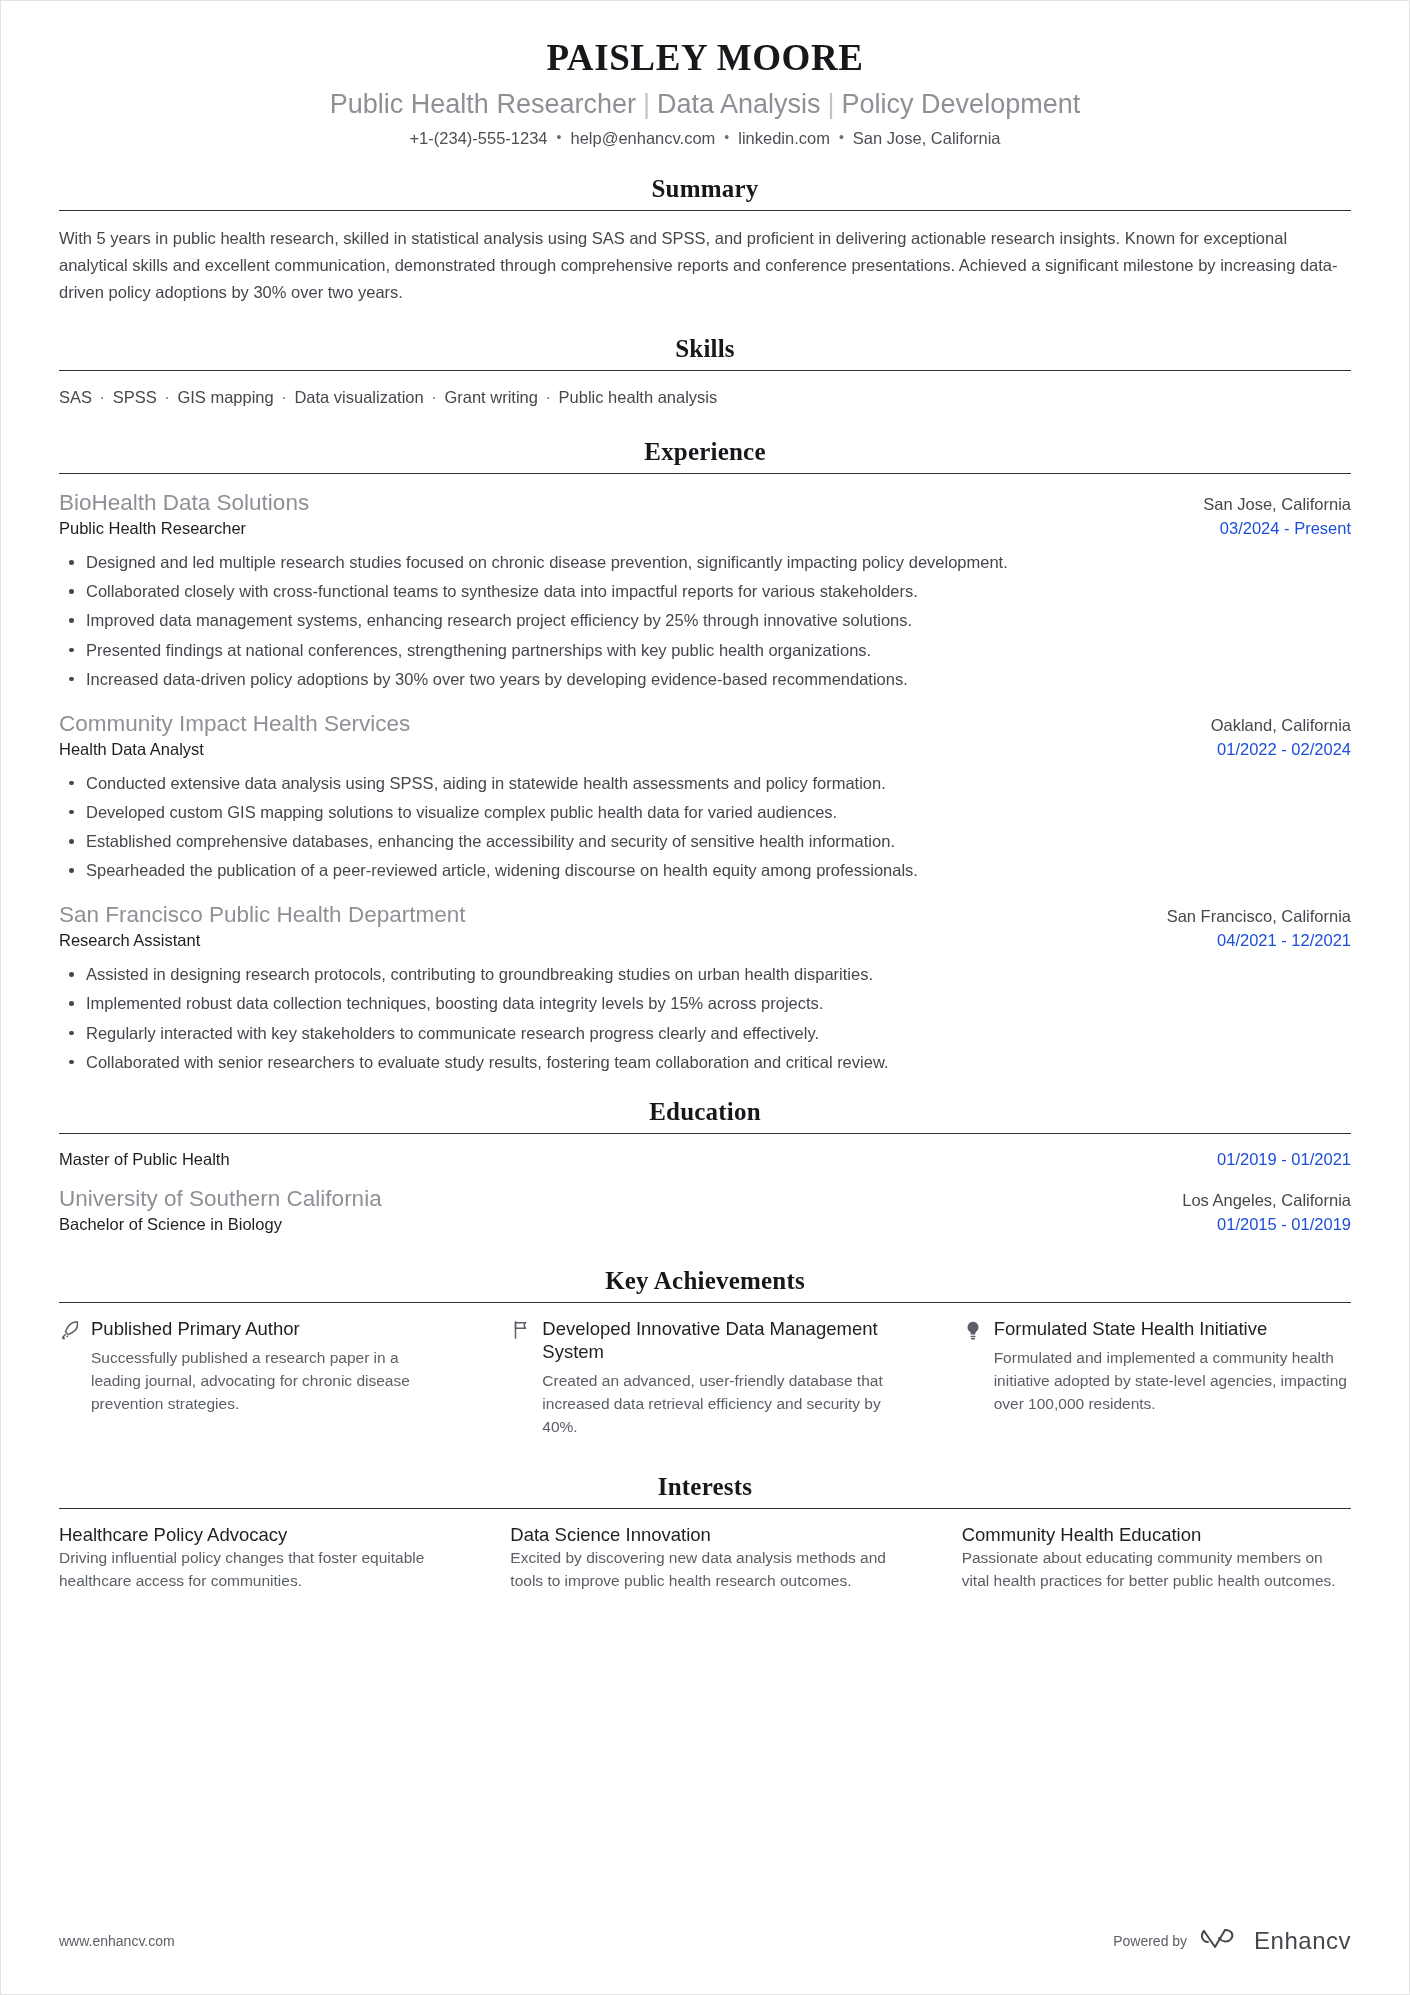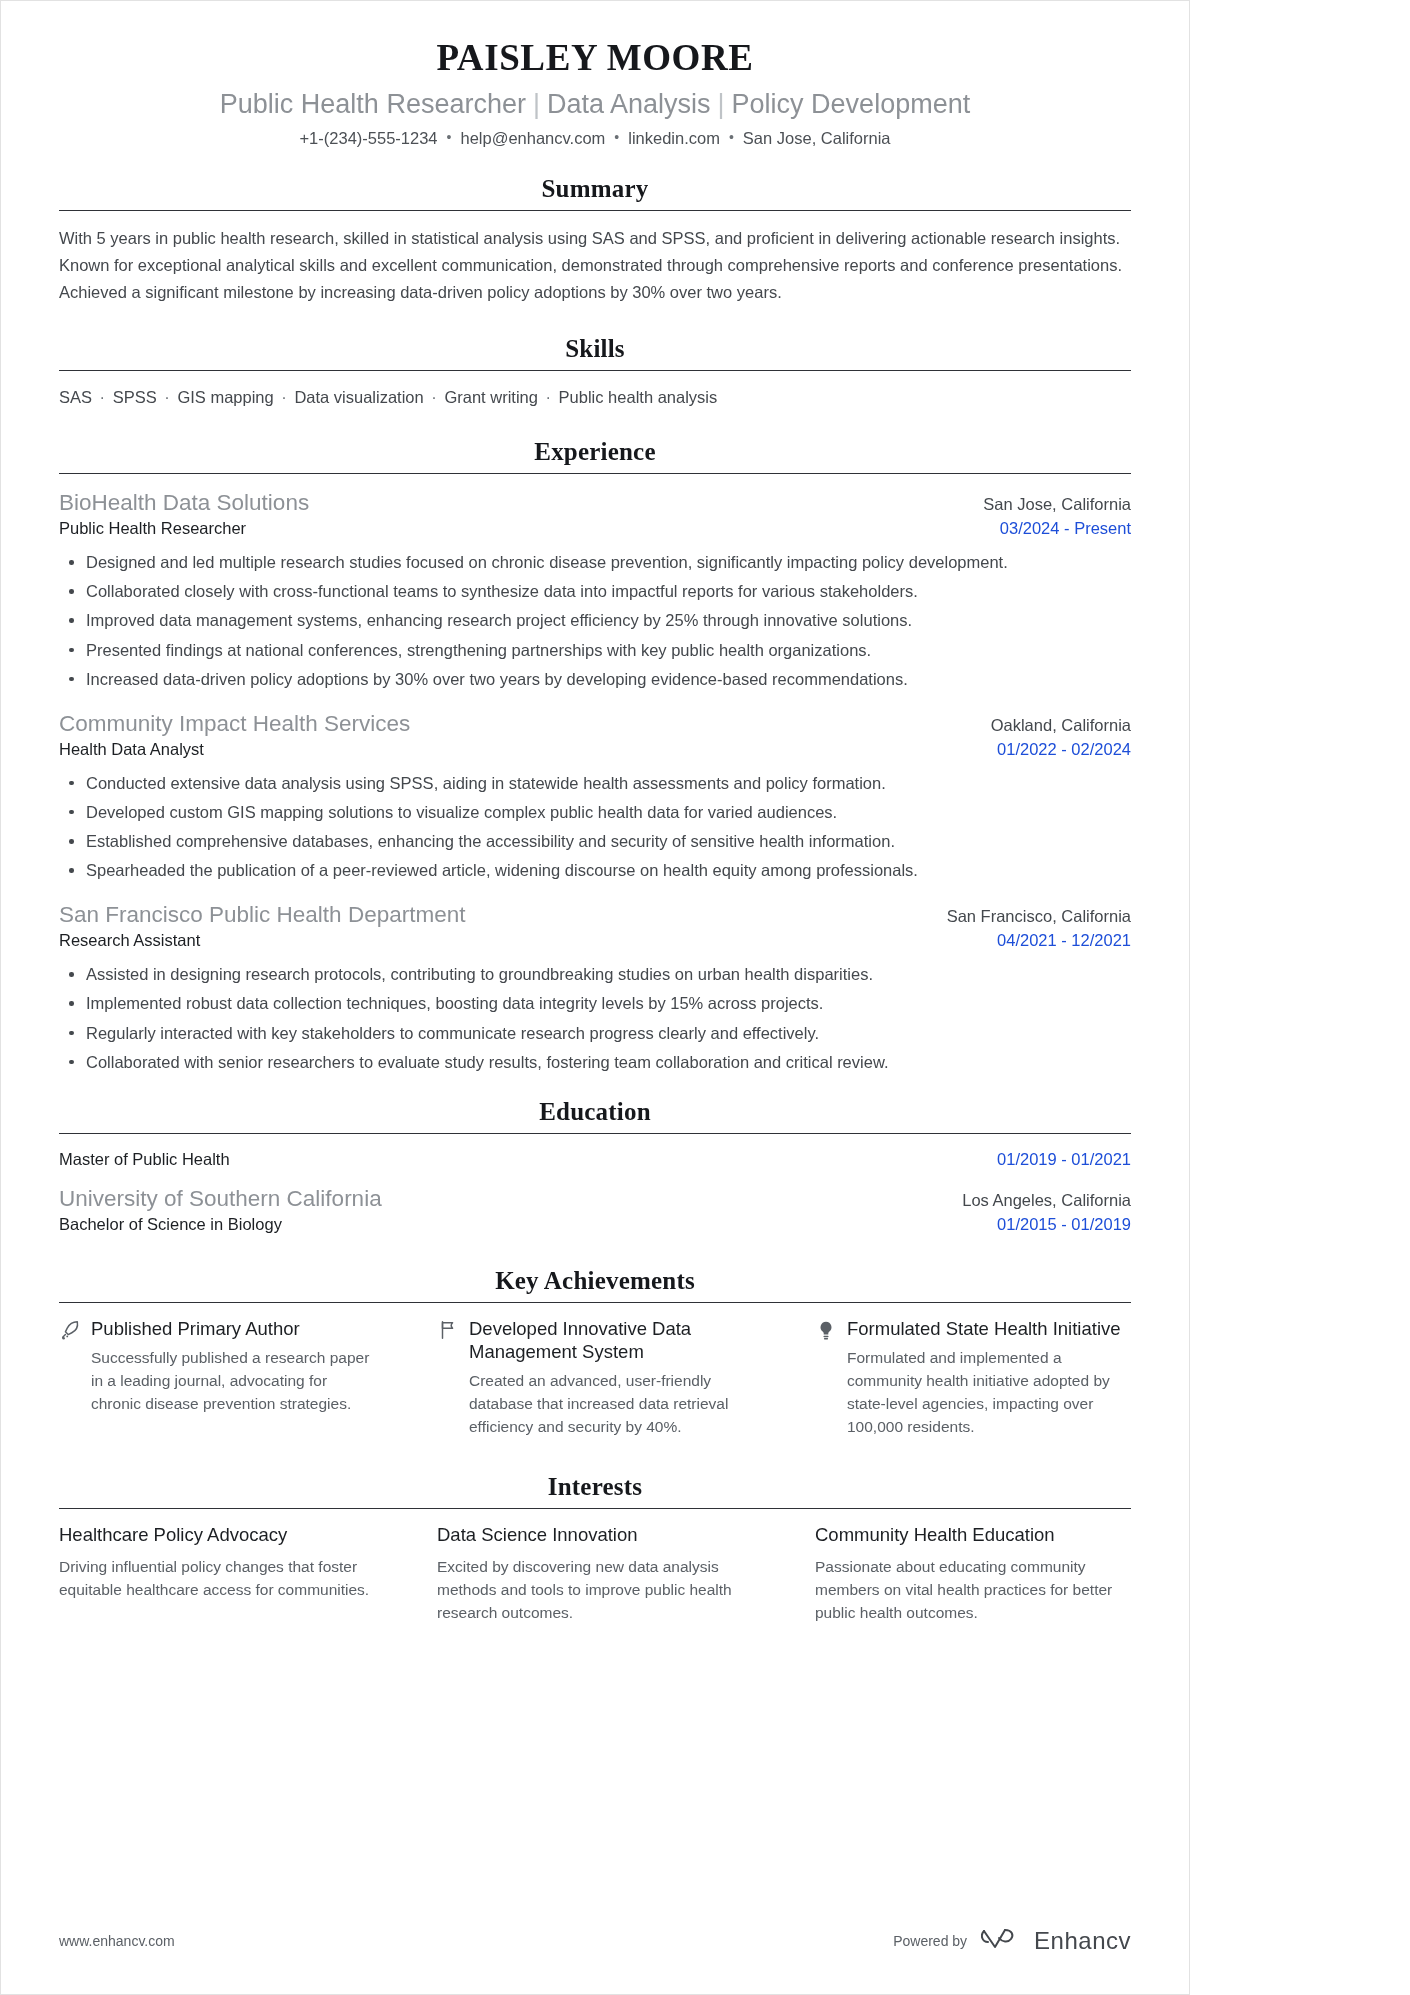--- a/index.html
+++ b/index.html
@@ -7,21 +7,21 @@
     padding: 0;
     background: #ffffff;
   }
   body {
     font-family: "Liberation Sans", sans-serif;
     color: #3a3a3a;
     -webkit-font-smoothing: antialiased;
   }
   .page {
     position: relative;
-    width: 1190px;
+    width: 1410px;
     min-height: 1995px;
     background: #ffffff;
     box-sizing: border-box;
     padding: 38px 58px 0 58px;
     border: 1px solid #e2e2e2;
   }
 
   
   .header { text-align: center; margin-bottom: 26px; }
   .full-name {
@@ -181,21 +181,20 @@
     font-size: 15.5px;
     color: #5b6066;
     line-height: 1.48;
   }
 
   
   .interest-title {
     font-size: 18.5px;
     color: #1c1f23;
     line-height: 1.3;
-    margin-bottom: 9px;
   }
   .interest-desc {
     font-size: 15.5px;
     color: #5b6066;
     line-height: 1.48;
   }
 
   
   .footer {
     position: absolute;

